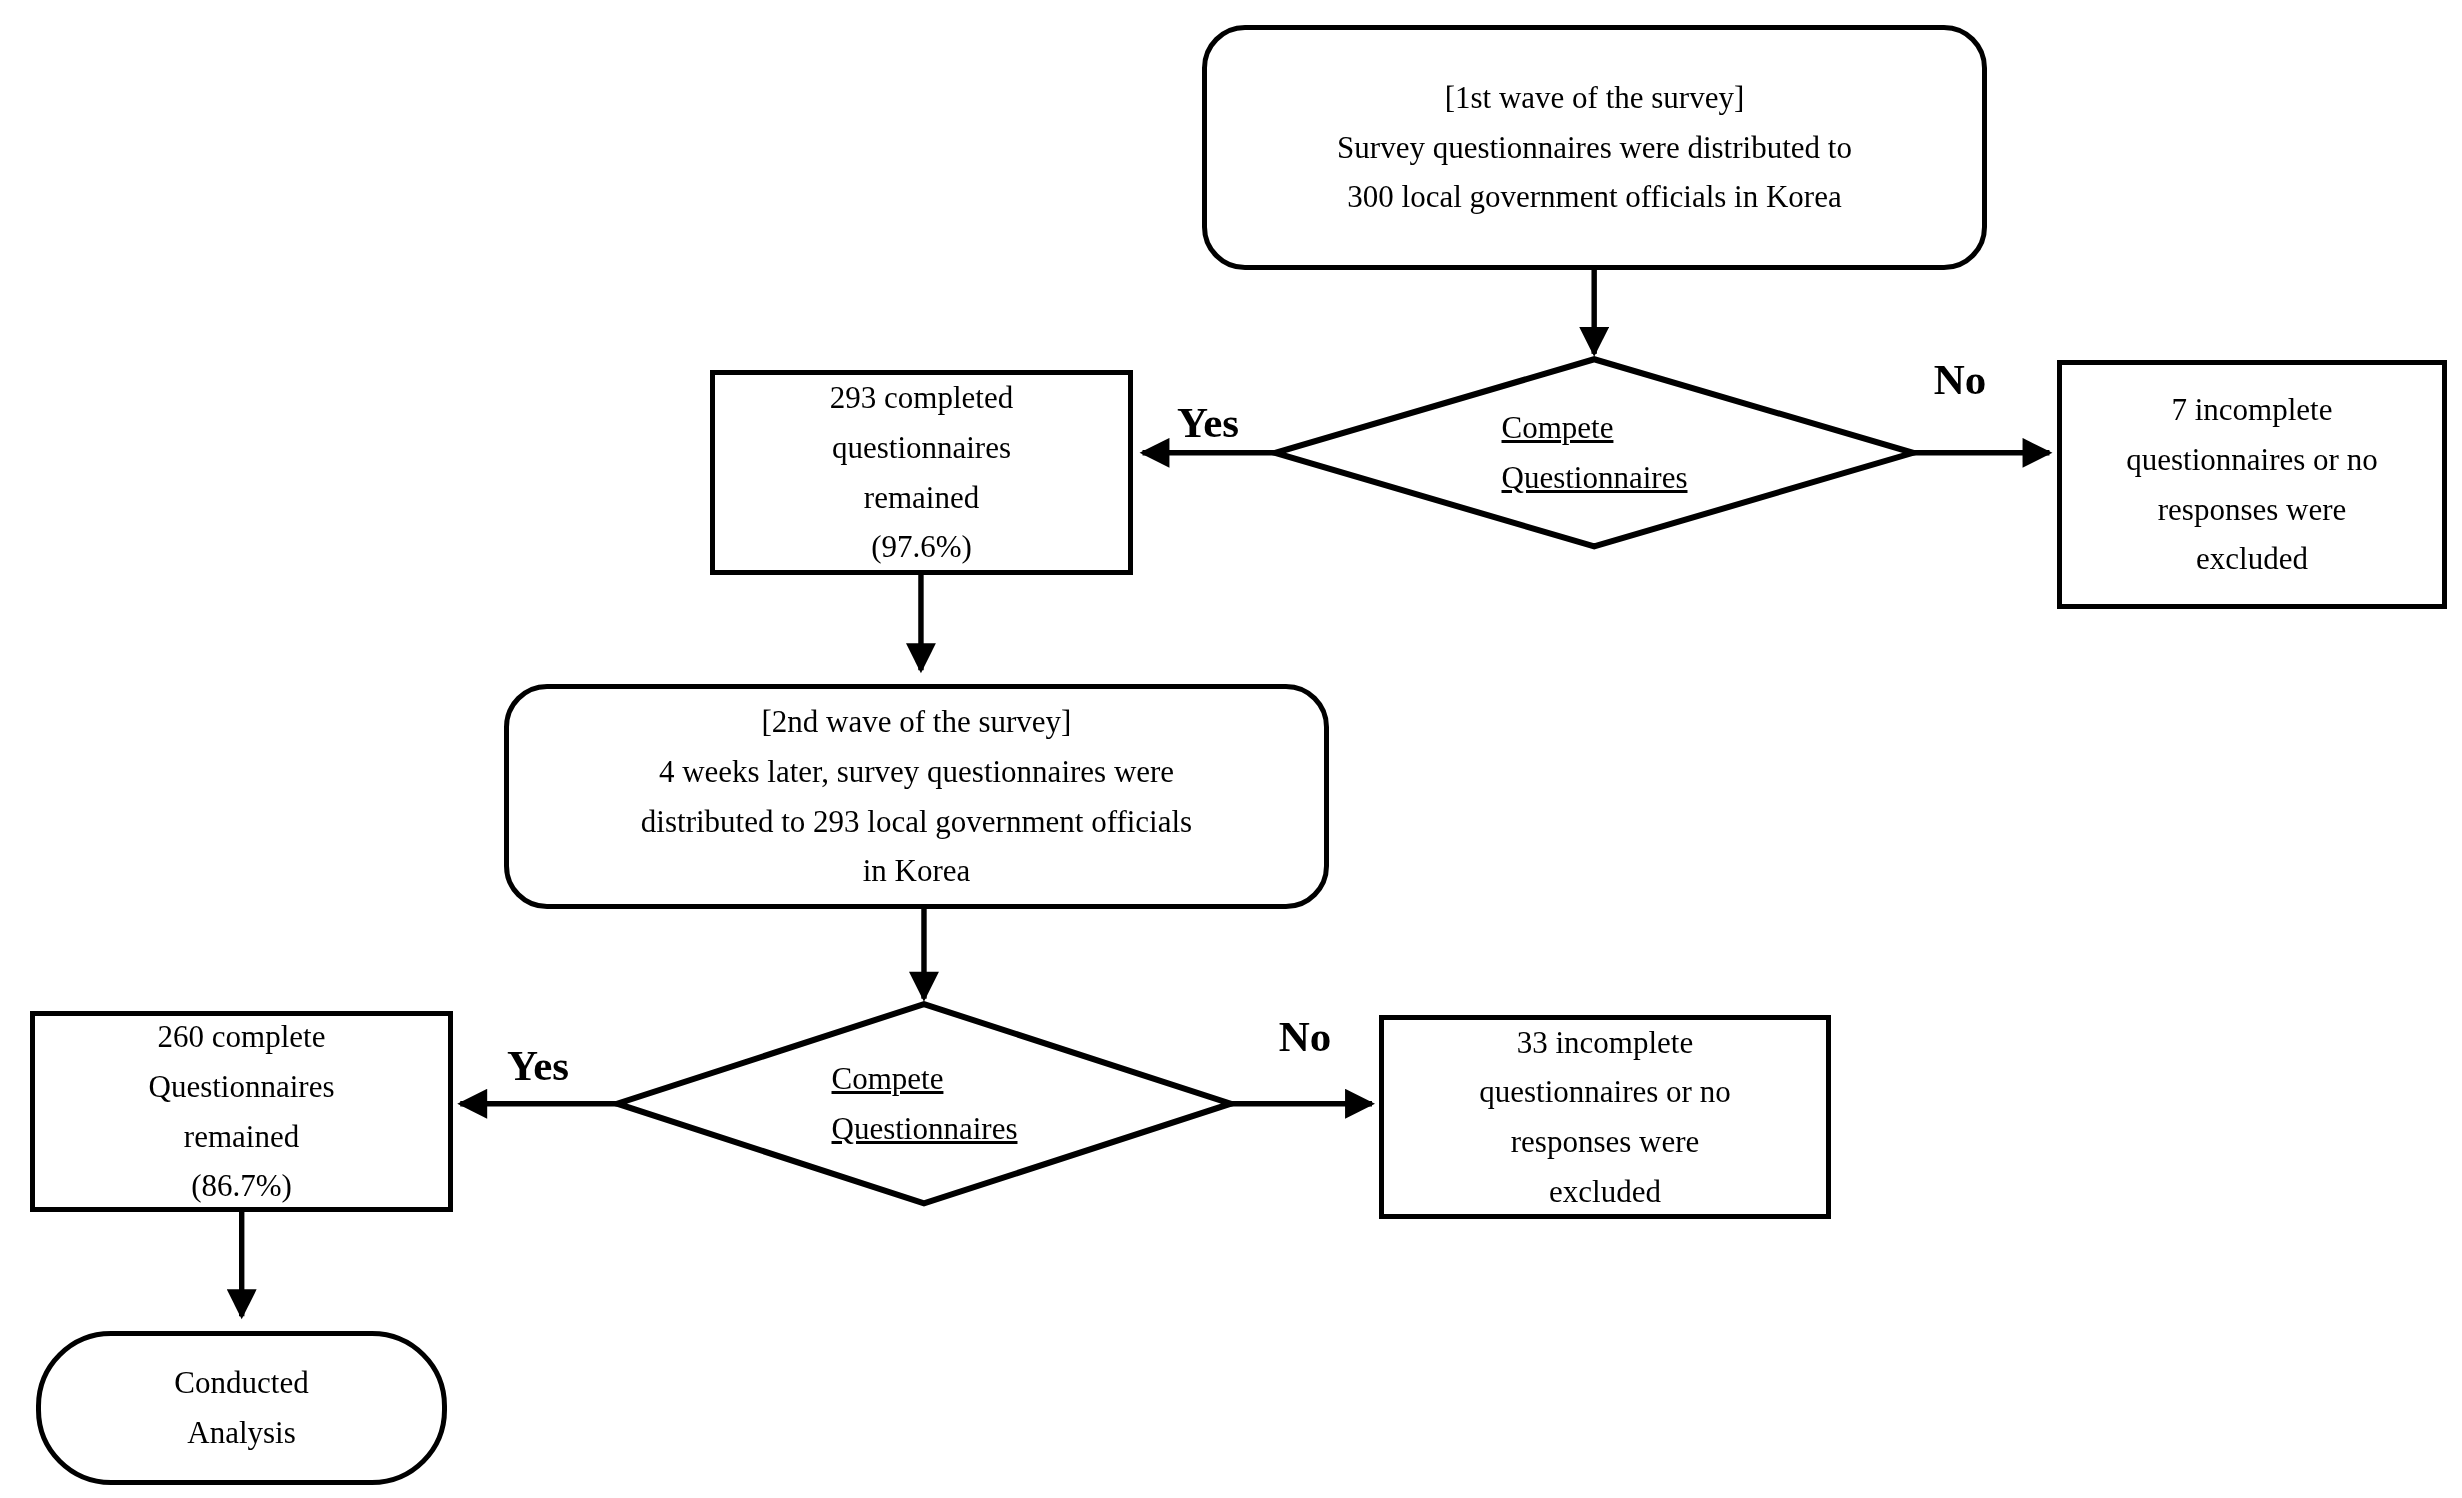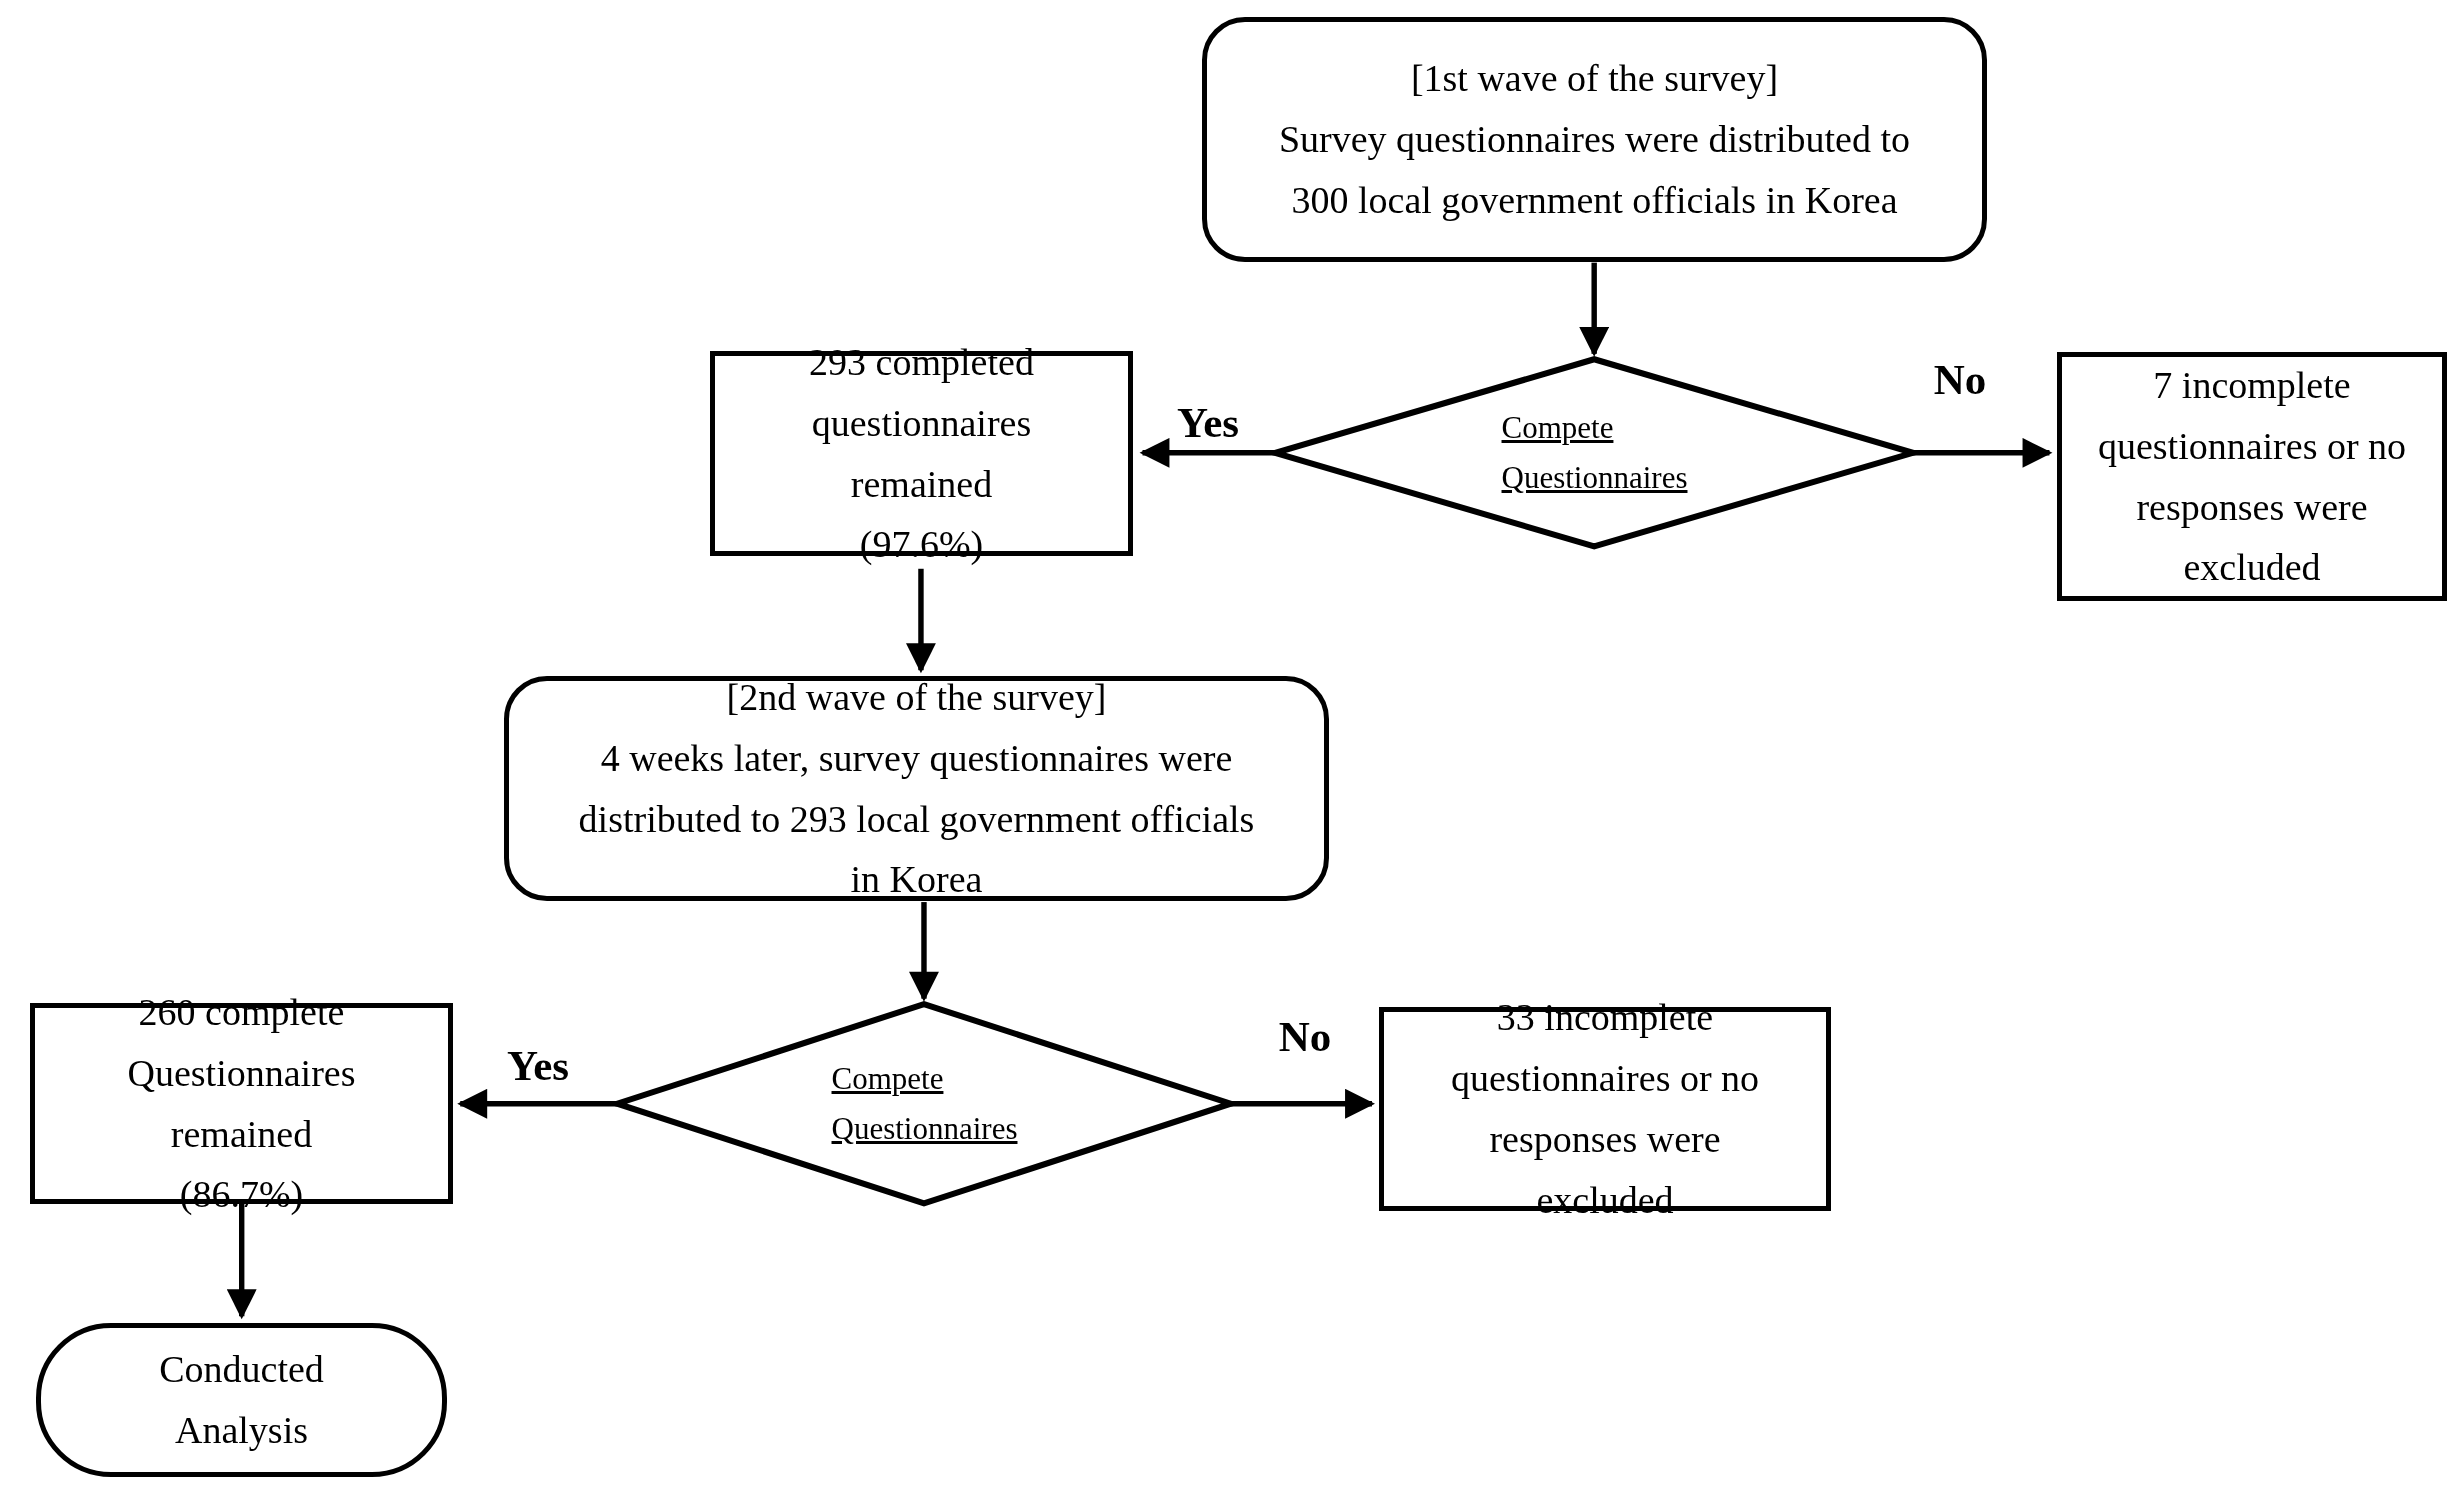--- a/index.html
+++ b/index.html
@@ -27,22 +27,23 @@
   .node {
     position: absolute;
     box-sizing: border-box;
     display: flex;
     align-items: center;
     justify-content: center;
     text-align: center;
     white-space: pre-line;
     background: var(--bg);
     border: 5.4px solid var(--stroke);
-    font-size: 38px;
+    font-size: 31px;
     line-height: 1.6;
+    margin-top: 8px;
   }
   .node.rounded { border-radius: 43px; }
   .node.terminator { border-radius: 75px; }
   .diamond-label {
     position: absolute;
     display: flex;
     align-items: center;
     justify-content: center;
     text-align: left;
     white-space: pre-line;
@@ -88,21 +89,21 @@
 Survey questionnaires were distributed to
 300 local government officials in Korea</div>
 
   <div class="diamond-label" style="left:1383px; top:362px; width:423px; height:181px;">Compete
 Questionnaires</div>
 
   <div class="edge-label" style="left:1208px; top:422px;">Yes</div>
 
   <div class="edge-label" style="left:1960px; top:379px;">No</div>
 
-  <div class="node" style="left:710px; top:351px; width:423px; height:205px;">293 completed
+  <div class="node" style="left:710px; top:362px; width:423px; height:205px;">293 completed
 questionnaires
 remained
 (97.6%)</div>
 
   <div class="node" style="left:2057px; top:352px; width:390px; height:249px;">7 incomplete
 questionnaires or no
 responses were
 excluded</div>
 
   <div class="node rounded" style="left:504px; top:676px; width:825px; height:225px;">[2nd wave of the survey]

